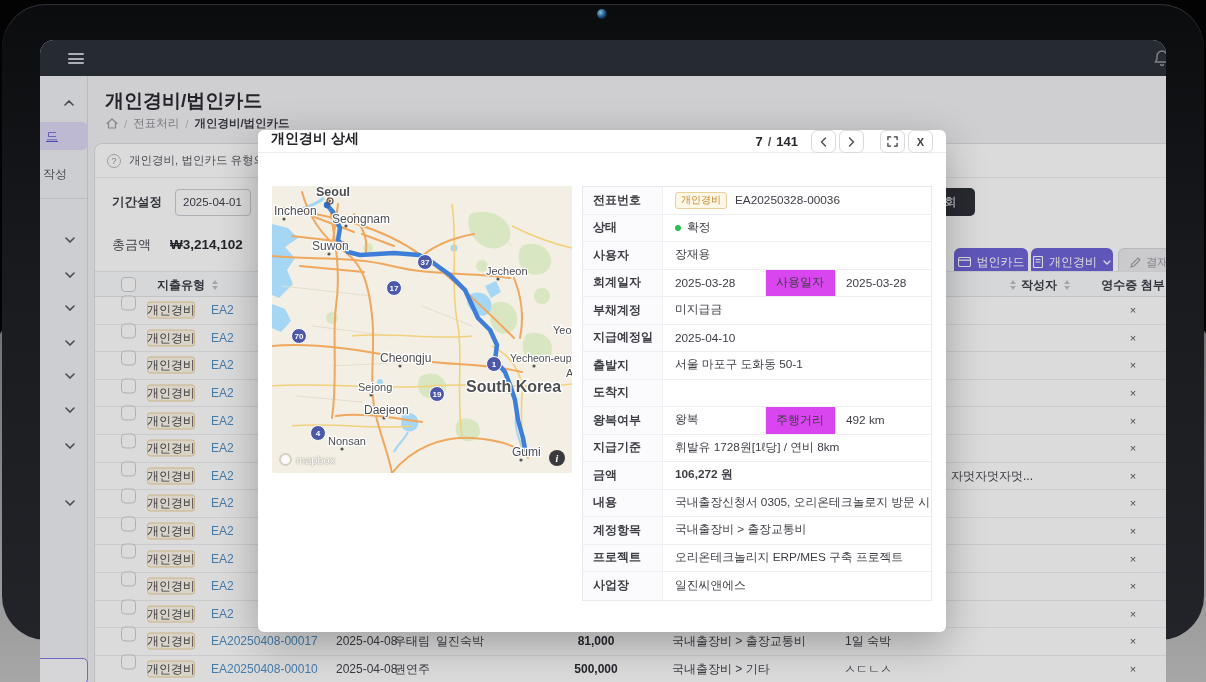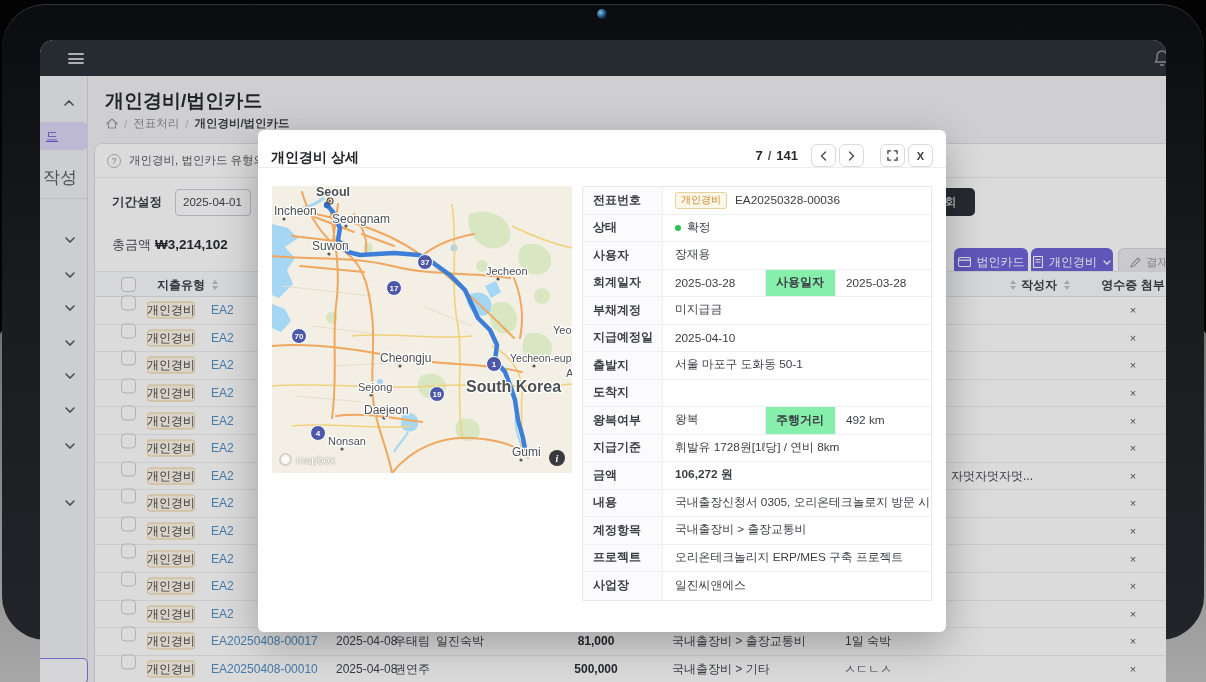--- a/index.html
+++ b/index.html
@@ -19,42 +19,42 @@
 .topbar{position:absolute;top:0;left:0;right:0;height:36px;background:#2b2f37}
 .hamburger{position:absolute;left:28px;top:13px;width:16px;height:11px;display:flex;flex-direction:column;justify-content:space-between;cursor:pointer}
 .hamburger i{display:block;height:2px;background:#c7cbd2;border-radius:1px}
 .bell{position:absolute;right:-4px;top:9px;opacity:.75}
 
 .sidebar{position:absolute;top:36px;left:0;width:48px;bottom:0;background:#eef0f3;border-right:1px solid #d8d9de}
 .sb-collapse{position:absolute;left:24px;top:24px}
 .sb-active{position:absolute;left:-8px;top:46px;width:56px;height:28px;background:#ddd8f4;border-radius:0 6px 6px 0;
   display:flex;align-items:center;padding-left:14px}
 .sb-active span{font-size:12px;color:#5e55cf;text-decoration:underline}
-.sb-item-partial{position:absolute;left:3px;top:90px;font-size:17px;color:#55575d}
+.sb-item-partial{position:absolute;left:3px;top:90px;font-size:12px;color:#55575d}
 .sb-divider{position:absolute;left:0;right:0;top:122px;height:1px;background:#dcdde1}
 .sb-chev{position:absolute;left:25px}
 .sb-box{position:absolute;left:-8px;top:582px;width:56px;height:26px;border:1.5px solid #8377e5;border-radius:5px;background:#fafafc}
 
 .page-title{position:absolute;left:65px;top:48px;font-size:19px;font-weight:700;color:#26282d}
 .breadcrumb{position:absolute;left:66px;top:76px;display:flex;align-items:center;gap:6px;font-size:11.5px;color:#8a8b91}
 .breadcrumb .sep{color:#bcbdc2}
 .breadcrumb .last{color:#3a3c42;font-weight:600}
 .card{position:absolute;left:54px;top:103px;width:1120px;height:600px;background:#fff;border:1px solid #dcdde1;border-radius:8px}
 .info-row{height:34px;border-bottom:1px solid #ededf0;display:flex;align-items:center;padding-left:12px;overflow:hidden;white-space:nowrap}
 .q-icon{width:14px;height:14px;border:1px solid #b6b7bd;border-radius:50%;color:#93949a;font-size:9px;display:flex;align-items:center;justify-content:center;margin-right:8px;flex:0 0 auto}
 .info-text{font-size:11.5px;color:#55575e}
 .filter-row{height:48px;display:flex;align-items:center;padding-left:17px;position:relative}
 .filter-label{font-size:12.5px;font-weight:700;color:#3a3c42}
 .date-input{margin-left:13px;width:76px;height:27px;border:1px solid #cdced4;border-radius:4px;background:#fff;
   font-size:11.5px;color:#3f4147;display:flex;align-items:center;padding-left:7px}
 .arrow{margin-left:10px;color:#97989e;font-size:12px}
 .search-btn{position:absolute;left:818px;top:10px;width:62px;height:28px;background:#2d3037;color:#fff;
   font-size:12.5px;border-radius:5px;display:flex;align-items:center;justify-content:center;cursor:pointer}
 .total{position:absolute;left:17px;top:92px;font-size:13px;color:#4a4c52}
-.total b{color:#26282d;font-size:13.5px;margin-left:4px}
+.total b{color:#26282d;font-size:13.5px;margin-left:19px}
 .btnbar{position:absolute;top:104px;left:0;width:100%;height:28px}
 .pbtn{position:absolute;height:28px;border-radius:6px;background:#6e63d8;color:#fff;font-size:12px;
   display:flex;align-items:center;justify-content:center;gap:6px;cursor:pointer}
 .pbtn.corp{left:859px;width:74px}
 .pbtn.personal{left:936px;width:82px}
 .gbtn{position:absolute;left:1023px;width:86px;height:28px;border-radius:6px;background:#ebebee;border:1px solid #d6d7db;
   color:#9b9ca2;font-size:11.5px;display:flex;align-items:center;justify-content:center;gap:5px}
 
 .thead{position:absolute;left:0;top:127px;width:100%;height:26px;background:#fafbfc;border-top:1px solid #e7e8eb;border-bottom:1px solid #e2e3e7}
 .cbx{position:absolute;left:26px;width:15px;height:15px;border:1.5px solid #cbccd2;border-radius:4px;background:#fff;cursor:pointer}
@@ -79,21 +79,21 @@
 .c-date{left:241px}.c-user{left:299px}.c-place{left:341px}
 .c-amt{left:441px;width:120px;text-align:center;font-weight:700;color:#2b2d33 !important}
 .c-acct{left:577px}
 .c-memo{left:706px;width:134px;text-align:center}
 .c-memo-edge{left:856px}
 .c-rcpt{left:1011px;width:54px;text-align:center;color:#55575c !important;font-size:11px !important}
 
 .dim{position:absolute;inset:0;background:rgba(12,13,17,.15);z-index:50}
 .modal{position:absolute;left:218px;top:90px;width:688px;height:502px;background:#fff;border-radius:6px;z-index:60;
   box-shadow:0 12px 40px rgba(0,0,0,.28)}
-.m-head{height:38px;display:flex;align-items:flex-end;padding:0 13px;border-bottom:1px solid #ededf0}
+.m-head{height:23px;display:flex;align-items:flex-start;padding:0 13px;border-bottom:1px solid #ededf0}
 .m-title{font-size:14px;font-weight:700;color:#222327}
 .m-right{margin-left:auto;display:flex;align-items:center}
 .m-pager{font-size:13px;font-weight:700;color:#26272b;margin-right:10px;display:flex;gap:5px}
 .m-pager .psep{color:#55565a}
 .ibtn{width:25px;height:23px;border:1px solid #d9dade;border-radius:6px;background:#fff;display:flex;align-items:center;justify-content:center;cursor:pointer;margin-left:3px}
 .ibtn.fs{margin-left:16px}
 .ibtn.close{font-size:11px;font-weight:700;color:#3c3d42}
 .m-map{position:absolute;left:14px;top:56px;width:300px;height:287px;border-radius:3px;overflow:hidden;background:#f3efe4}
 .map-attr{position:absolute;left:7px;bottom:7px;display:flex;align-items:center;gap:4px;opacity:.9}
 .map-attr .mb-circle{width:13px;height:13px;border-radius:50%;background:rgba(255,255,255,.85);border:2px solid rgba(190,185,168,.7)}
@@ -101,22 +101,22 @@
 .map-info-btn{position:absolute;right:7px;bottom:7px;width:16px;height:16px;border-radius:50%;background:#3a3a3e;color:#fff;
   font-size:10px;font-weight:700;display:flex;align-items:center;justify-content:center;cursor:pointer;font-family:"Liberation Serif",serif;font-style:italic}
 .d-table{position:absolute;left:324px;top:56px;width:350px;border:1px solid #e8e9ec}
 .d-row{display:flex;height:27.5px;border-bottom:1px solid #efeff2;align-items:stretch}
 .d-row:last-child{border-bottom:none}
 .d-label{flex:0 0 80px;background:#fbfbfd;border-right:1px solid #efeff2;display:flex;align-items:center;padding-left:10px;
   font-size:12px;font-weight:600;color:#3c3e44}
 .d-value{flex:1;display:flex;align-items:center;padding-left:12px;font-size:11.8px;color:#3c3e44;white-space:nowrap;overflow:hidden}
 .d-value.bold{font-weight:700}
 .d-value.split{flex:0 0 103px;border-right:1px solid #efeff2}
-.d-label2{flex:0 0 70px;background:#86efac;border-right:1px solid #efeff2;display:flex;align-items:center;padding-left:10px;
-  font-size:12px;font-weight:700;color:#3c3e44}
+.d-label2{flex:0 0 70px;background:#d946ef;border-right:1px solid #efeff2;display:flex;align-items:center;padding-left:10px;
+  font-size:12px;font-weight:400;color:#3c3e44}
 .d-value2{flex:1;display:flex;align-items:center;padding-left:10px;font-size:11.8px;color:#3c3e44;white-space:nowrap;overflow:hidden}
 .d-value .badge{margin-right:8px}
 .dot{width:6px;height:6px;border-radius:50%;background:#2fbf57;margin-right:6px;flex:0 0 auto}
 svg{display:block}
 </style>
 </head>
 <body>
 
 <div class="stage">
   <div class="bezel"></div>

